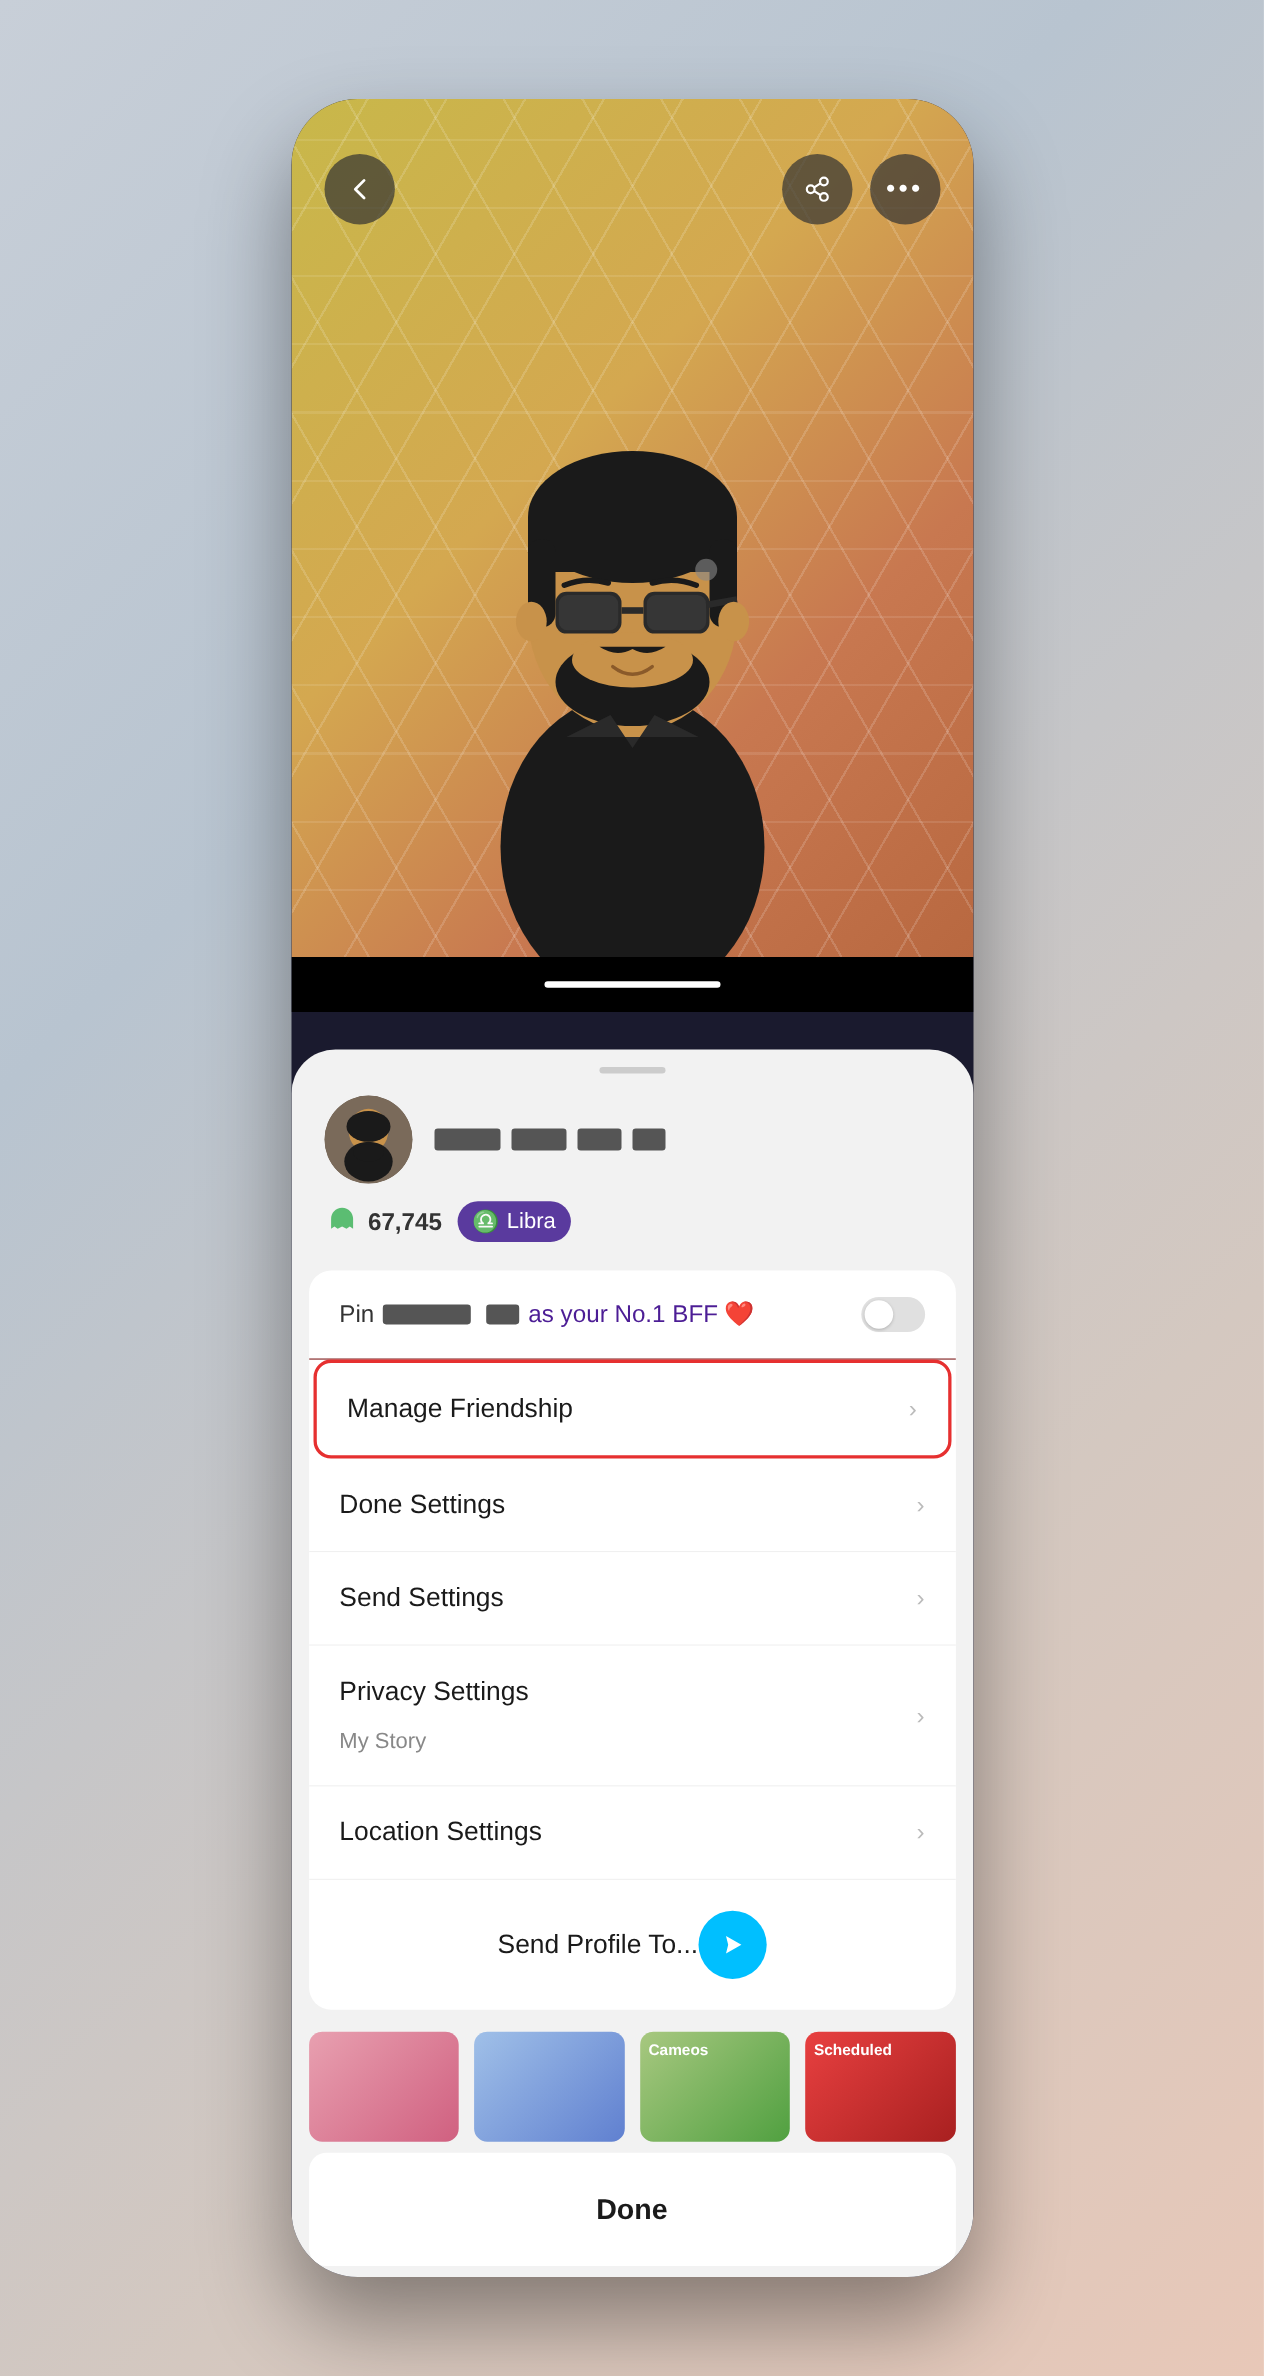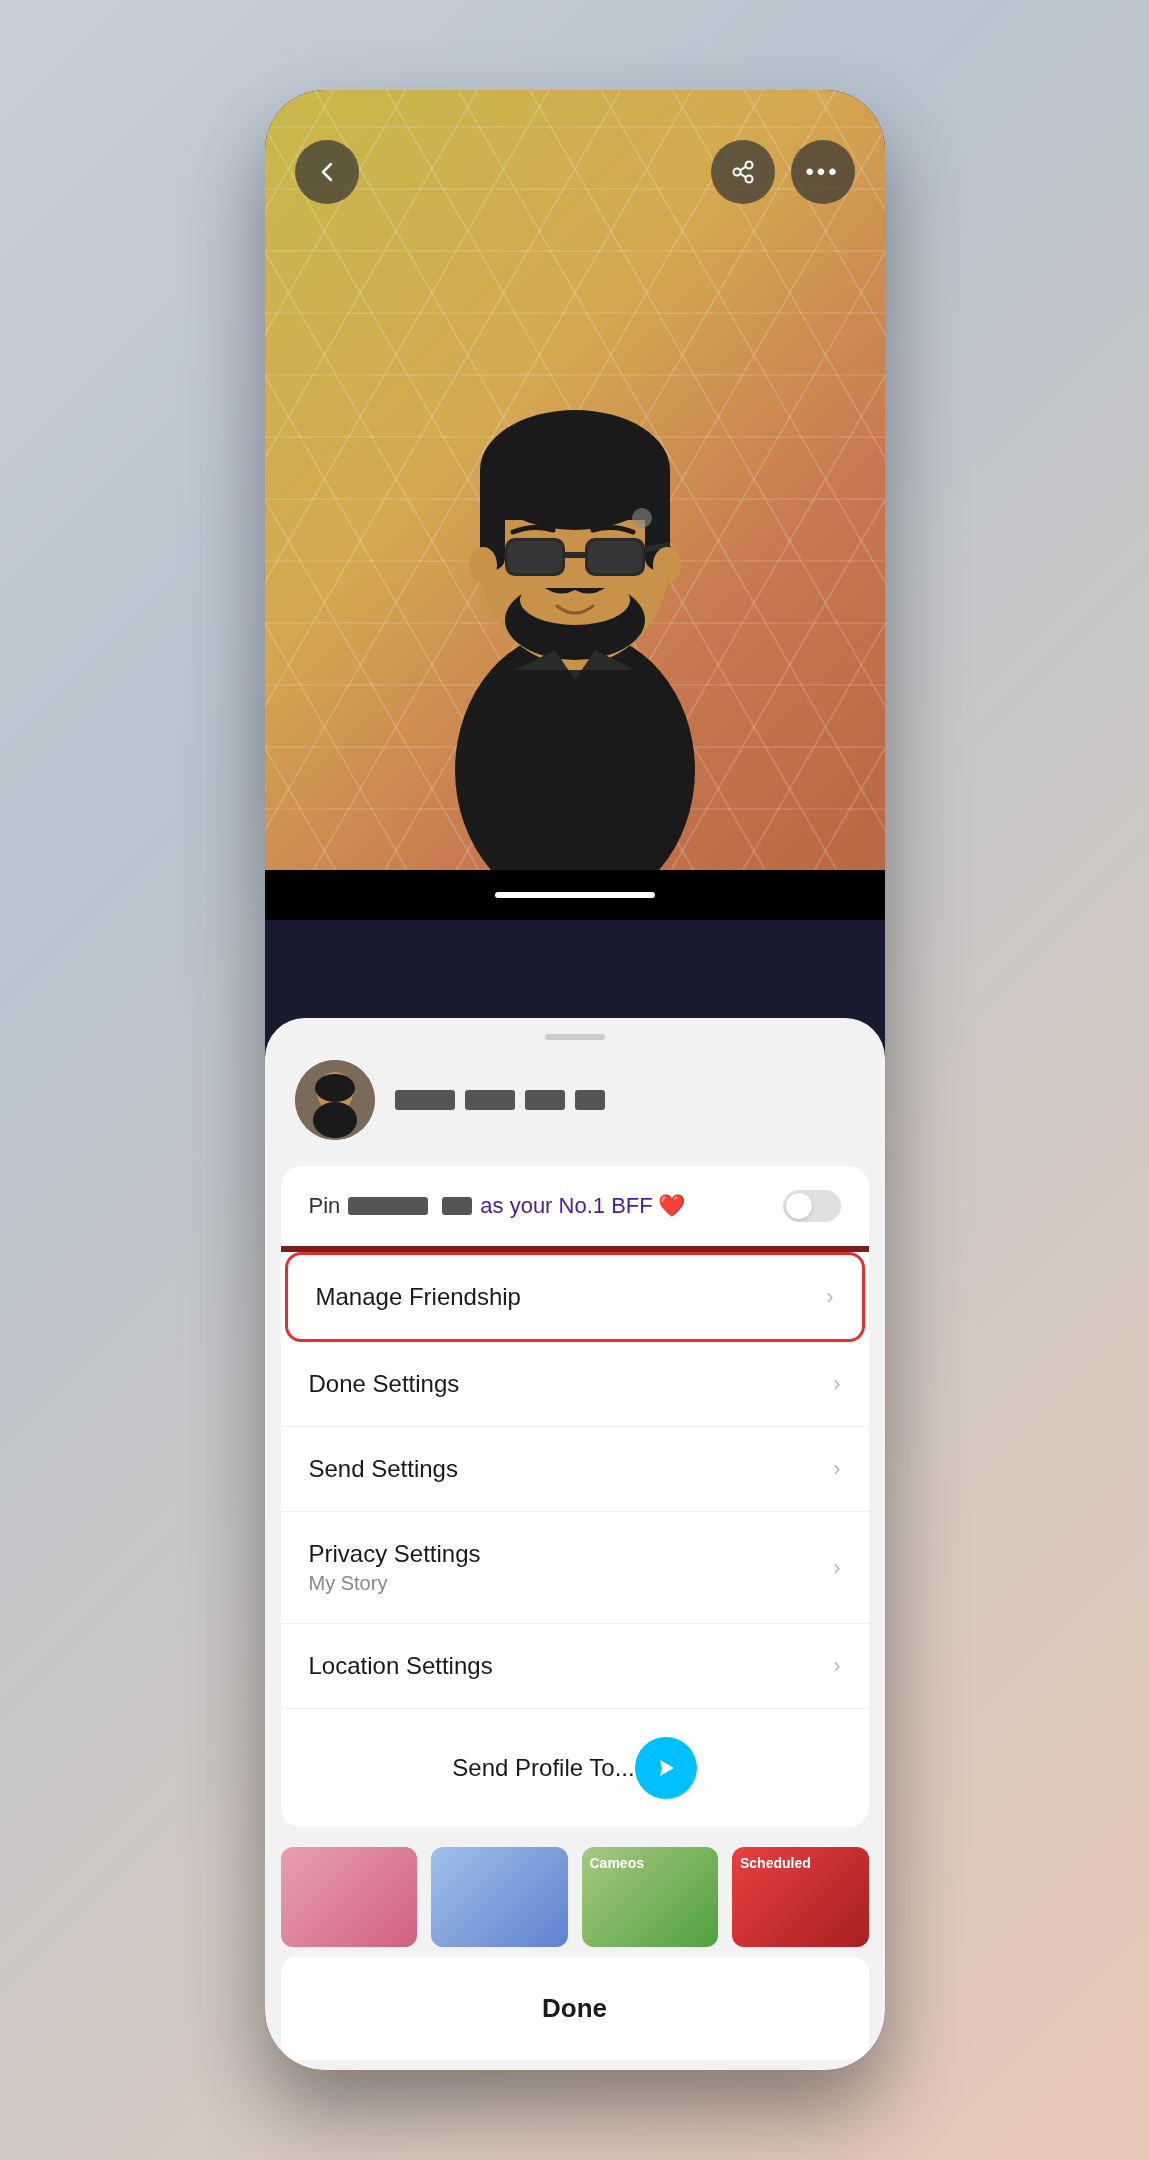--- a/index.html
+++ b/index.html
@@ -187,21 +187,21 @@
       border-radius: 20px;
       margin: 10px 16px;
       overflow: hidden;
     }
 
     .pin-row {
       display: flex;
       align-items: center;
       justify-content: space-between;
       padding: 24px 28px;
-      border-bottom: 6px solid #7f1d1d;
+      border-bottom: 1px solid #7f1d1d;
     }
 
     .pin-text {
       display: flex;
       align-items: center;
       gap: 8px;
       font-size: 22px;
       color: #333;
     }
 
@@ -247,21 +247,21 @@
 
     .menu-item-label {
       font-size: 24px;
       color: #1a1a1a;
       font-weight: 400;
     }
 
     .menu-item-sublabel {
       font-size: 20px;
       color: #888;
-      margin-top: 4px;
+      margin-top: 20px;
     }
 
     .chevron {
       color: #bbb;
       font-size: 22px;
     }
 
     .send-profile-row {
       display: flex;
       align-items: center;
@@ -425,20 +425,32 @@
       <div>
         <div class="username-blocks">
           <div class="username-block" style="width:60px;"></div>
           <div class="username-block" style="width:50px;"></div>
           <div class="username-block" style="width:40px;"></div>
           <div class="username-block" style="width:30px;"></div>
         </div>
       </div>
     </div>
 
+    <div class="badges-row">
+      <div class="snap-score-badge">
+        <svg width="32" height="32" viewBox="0 0 32 32">
+          <path d="M16 3 C10 3 6 8 6 13 L6 22 L9 20 L12 22 L16 20 L20 22 L23 20 L26 22 L26 13 C26 8 22 3 16 3 Z" fill="#5bbd72"></path>
+        </svg>
+        <span>67,745</span>
+      </div>
+      <div class="zodiac-badge">
+        <span>♎</span>
+        <span>Libra</span>
+      </div>
+    </div>
 
     <div class="menu-card">
 
       <div class="pin-row">
         <div class="pin-text">
           <span style="font-size:22px;color:#333;">Pin </span>
           <span class="pin-name-block" style="width:80px;"></span>
           <span class="pin-name-block" style="width:30px; margin-left:6px;"></span>
           <span style="font-size:22px;color:#4c1d95;"> as your No.1 BFF ❤️</span>
         </div>

